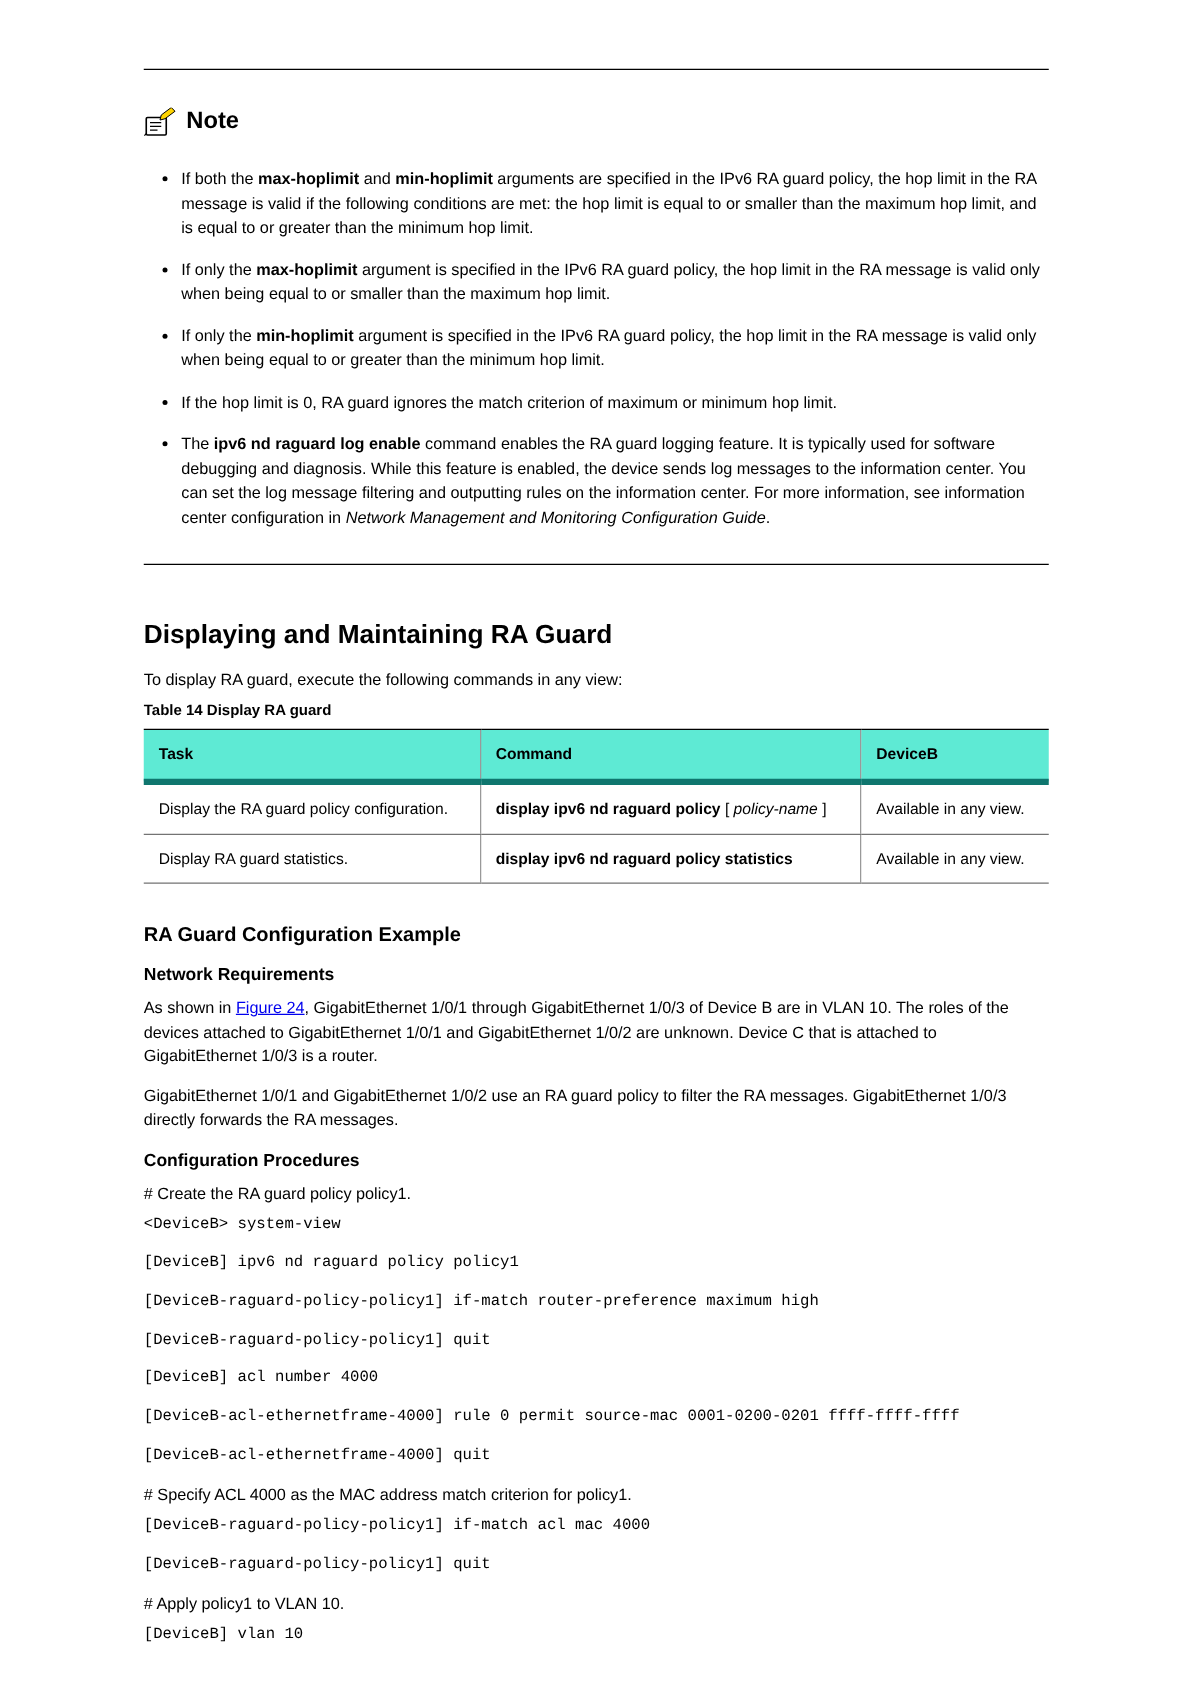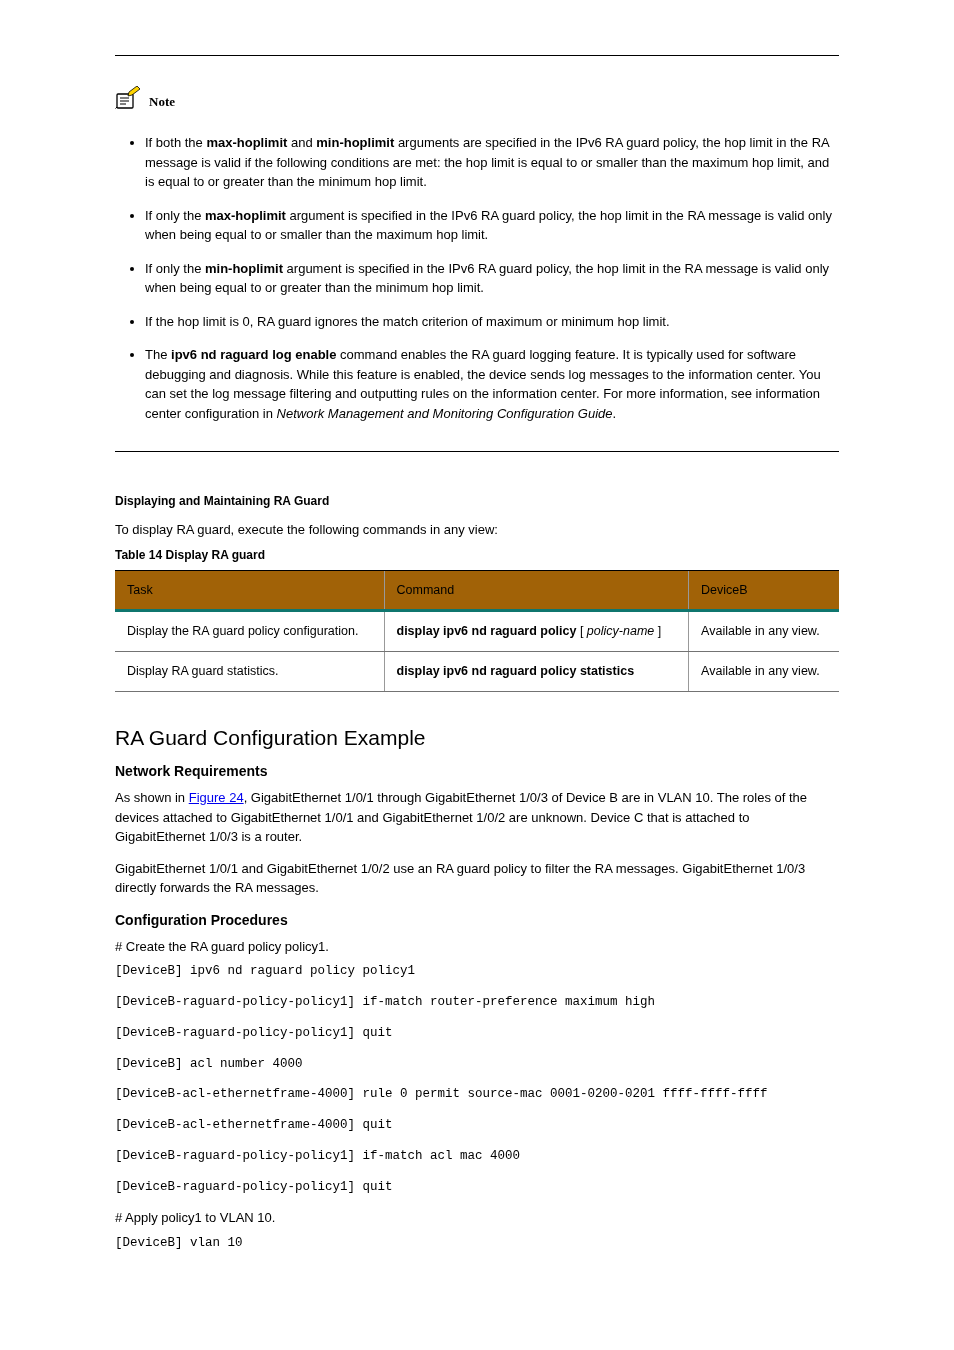--- a/index.html
+++ b/index.html
@@ -27,24 +27,23 @@
     margin-bottom: 40px;
   }
   .note-header {
     display: flex;
     align-items: flex-end;
     gap: 6px;
     margin-bottom: 18px;
   }
   .note-label {
     font-weight: bold;
-    font-size: 13px;
+    font-size: 19px;
     position: relative;
     top: -4px;
-    font-family: Liberation Serif, serif;
   }
   .note-hr {
     border: none;
     border-top: 1.5px solid #000;
     margin-top: 28px;
   }
   ul.bullets {
     list-style: disc;
     margin: 0;
     padding: 0 0 0 30px;
@@ -53,21 +52,21 @@
     margin-bottom: 14px;
   }
   .mono {
     font-family: Arial, Helvetica, sans-serif;
     font-weight: bold;
   }
   .emph {
     font-style: italic;
   }
   h2.section {
-    font-size: 12px;
+    font-size: 21px;
     font-weight: bold;
     margin: 32px 0 10px 0;
   }
   .intro {
     margin-bottom: 6px;
   }
   .caption {
     font-weight: bold;
     font-size: 12px;
     margin-top: 6px;
@@ -78,40 +77,40 @@
     width: 100%;
     font-size: 12.5px;
     margin-bottom: 30px;
   }
   table.tbl th, table.tbl td {
     padding: 10px 12px;
     vertical-align: top;
     text-align: left;
   }
   table.tbl thead th {
-    background: #a16207;
-    font-weight: normal;
+    background: #5eead4;
+    font-weight: bold;
     border-top: 1px solid #000;
-    border-bottom: 3px solid #0f766e;
+    border-bottom: 5px solid #0f766e;
   }
   table.tbl thead th + th {
     border-left: 1px solid #999;
   }
   table.tbl tbody td {
     border-bottom: 1px solid #737373;
   }
   table.tbl tbody td + td {
     border-left: 1px solid #999;
   }
   .bold {
     font-weight: bold;
   }
   h2.subsection {
-    font-size: 21px;
-    font-weight: normal;
+    font-size: 16px;
+    font-weight: bold;
     margin: 12px 0 8px 0;
   }
   h3.subsub {
     font-size: 14px;
     font-weight: bold;
     margin: 8px 0 6px 0;
   }
   p {
     margin: 6px 0 12px 0;
   }
@@ -200,26 +199,28 @@
   <h3 class="subsub">Network Requirements</h3>
   <p>
     <span>As shown in </span><a href="#"><span>Figure 24</span></a><span>, GigabitEthernet 1/0/1 through GigabitEthernet 1/0/3 of Device B are in VLAN 10. The roles of the devices attached to GigabitEthernet 1/0/1 and GigabitEthernet 1/0/2 are unknown. Device C that is attached to GigabitEthernet 1/0/3 is a router.</span>
   </p>
   <p>GigabitEthernet 1/0/1 and GigabitEthernet 1/0/2 use an RA guard policy to filter the RA messages. GigabitEthernet 1/0/3 directly forwards the RA messages.</p>
 
   <h3 class="subsub">Configuration Procedures</h3>
 
   <div>
     <p class="step"># Create the RA guard policy policy1.</p>
+    <p class="code">&lt;DeviceB&gt; system-view</p>
     <p class="code">[DeviceB] ipv6 nd raguard policy policy1</p>
     <p class="code">[DeviceB-raguard-policy-policy1] if-match router-preference maximum high</p>
     <p class="code">[DeviceB-raguard-policy-policy1] quit</p>
     <p class="code">[DeviceB] acl number 4000</p>
     <p class="code">[DeviceB-acl-ethernetframe-4000] rule 0 permit source-mac 0001-0200-0201 ffff-ffff-ffff</p>
     <p class="code">[DeviceB-acl-ethernetframe-4000] quit</p>
+    <p class="step"># Specify ACL 4000 as the MAC address match criterion for policy1.</p>
     <p class="code">[DeviceB-raguard-policy-policy1] if-match acl mac 4000</p>
     <p class="code">[DeviceB-raguard-policy-policy1] quit</p>
     <p class="step"># Apply policy1 to VLAN 10.</p>
     <p class="code">[DeviceB] vlan 10</p>
 
   </div>
 
 </div>
 
 </body></html>

